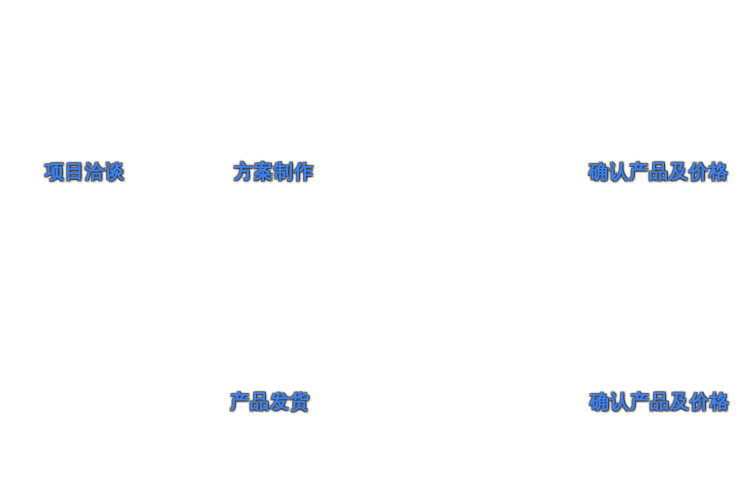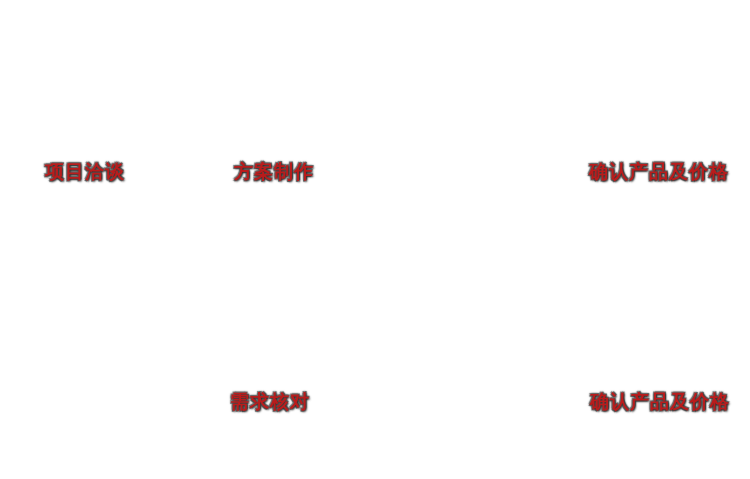--- a/index.html
+++ b/index.html
@@ -13,21 +13,21 @@
     font-family: "DejaVu Sans", "Liberation Sans", sans-serif;
   }
   .flow-canvas {
     position: absolute;
     left: 0; top: 0;
     width: 750px; height: 479px;
     background: #ffffff;
   }
   .step-label {
     position: absolute;
-    color: #b91c1c;
+    color: #3b82f6;
     font-weight: bold;
     font-size: 19px;
     letter-spacing: 1px;
     line-height: 1;
     white-space: nowrap;
     
     text-shadow:
       1px 1px 2px #2f2f2f,
       -1px -1px 1px #6f6f6f,
       1px -1px 1px #555555,
@@ -48,17 +48,17 @@
 <body>
 
 <div class="flow-canvas">
   <div class="step-label pos-step-1">项目洽谈</div>
 
   <div class="step-label pos-step-2">方案制作</div>
 
 
   <div class="step-label pos-step-4">确认产品及价格</div>
 
-  <div class="step-label pos-step-5">需求核对</div>
+  <div class="step-label pos-step-5">产品发货</div>
 
 
   <div class="step-label pos-step-7">确认产品及价格</div>
 </div>
 
 </body></html>

